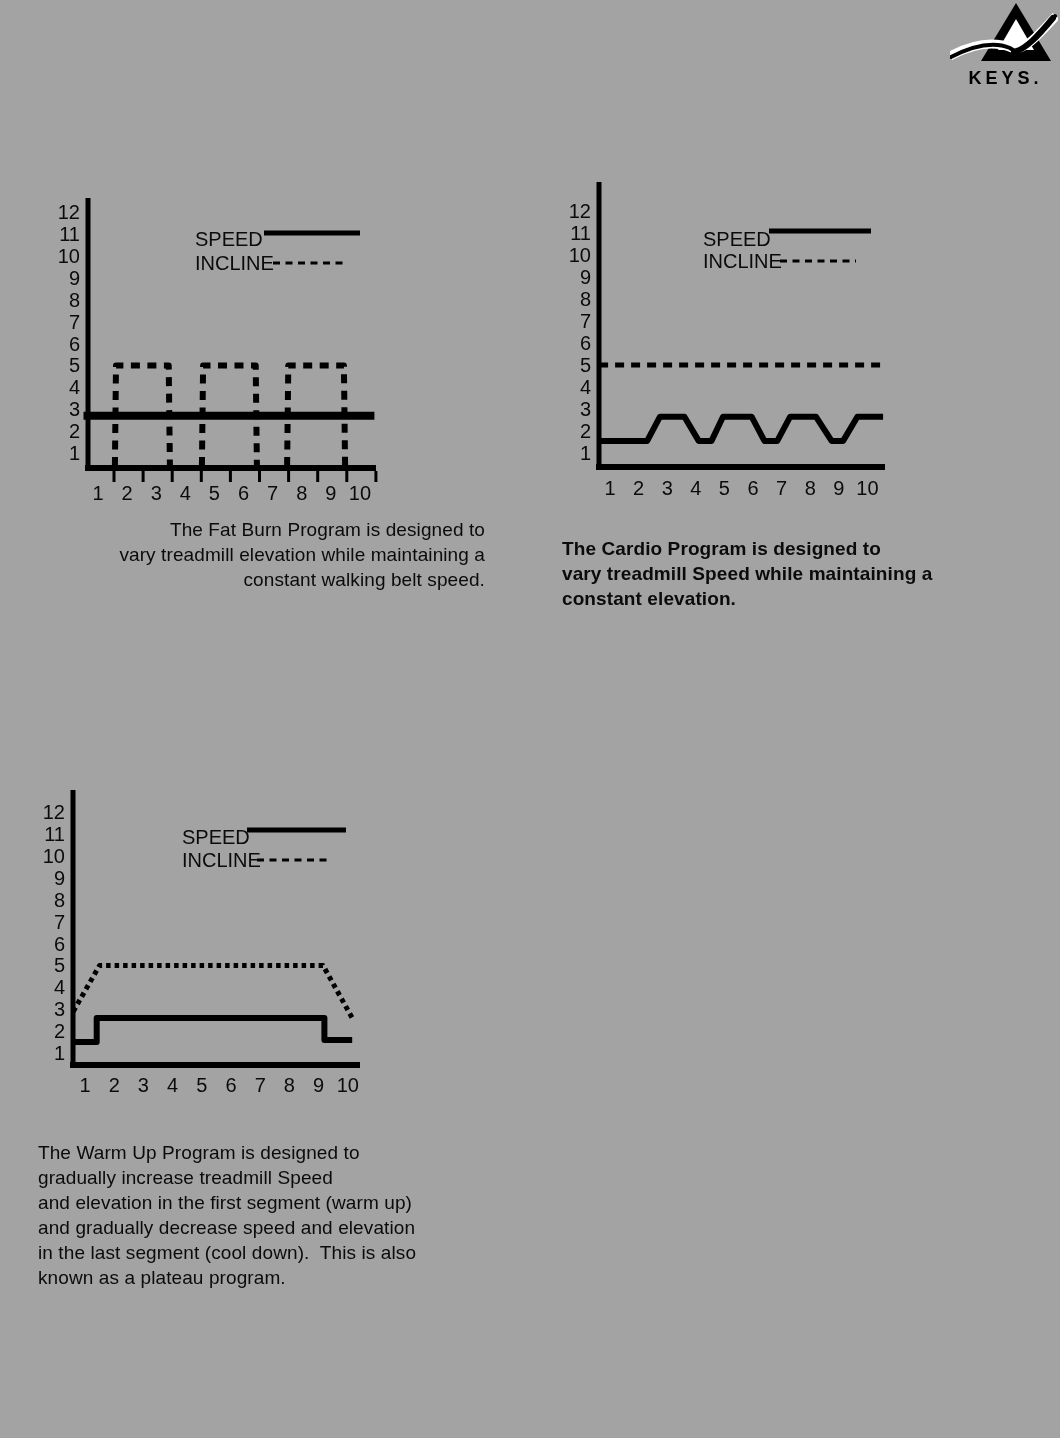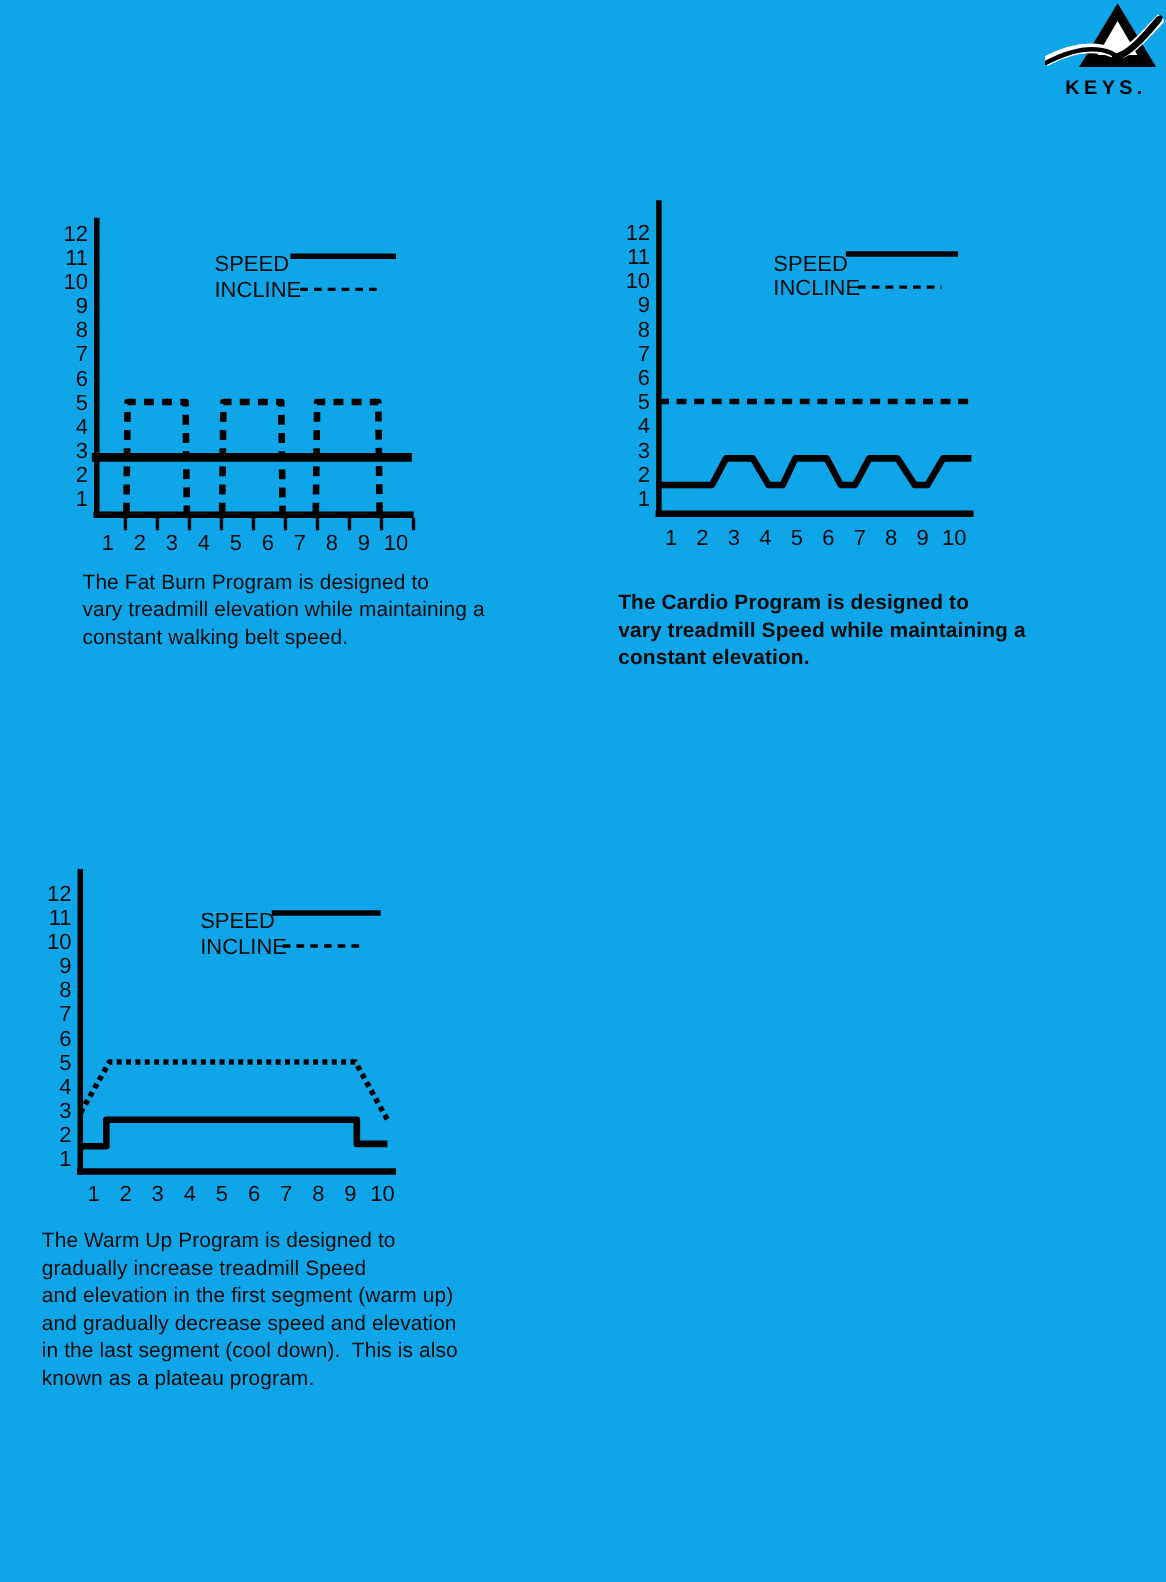--- a/index.html
+++ b/index.html
@@ -1,28 +1,28 @@
 <!DOCTYPE html>
 <html><head>
 <meta charset="utf-8">
 <style>
   html,body{margin:0;padding:0;background:#fff;}
   .page{
-    position:relative;width:1060px;height:1438px;background:#0ea5e9;
+    position:relative;width:1060px;height:1438px;background:#a3a3a3;
     font-family:"Liberation Sans",sans-serif;color:#0b0b0b;overflow:hidden;
   }
   .chart{position:absolute;}
   .chart text{font-family:"Liberation Sans",sans-serif;font-size:20px;fill:#0b0b0b;}
   .caption{
     position:absolute;font-size:19px;line-height:25px;color:#0b0b0b;
     white-space:pre-wrap;letter-spacing:0.1px;
   }
-  #cap-0{left:75px;top:517px;width:410px;}
+  #cap-0{left:75px;top:517px;width:410px;text-align:right;}
   #cap-1{left:562px;top:536px;width:410px;font-weight:bold;}
-  #cap-2{left:38px;top:1116px;width:450px;}
+  #cap-2{left:38px;top:1140px;width:450px;}
   .logo{position:absolute;left:950px;top:2px;width:108px;text-align:center;}
   .logo-text{
     font-weight:bold;font-size:18px;letter-spacing:4px;margin-top:0px;
     text-indent:3px;color:#000;
   }
 </style>
 </head>
 <body>
 
 <div class="page">

